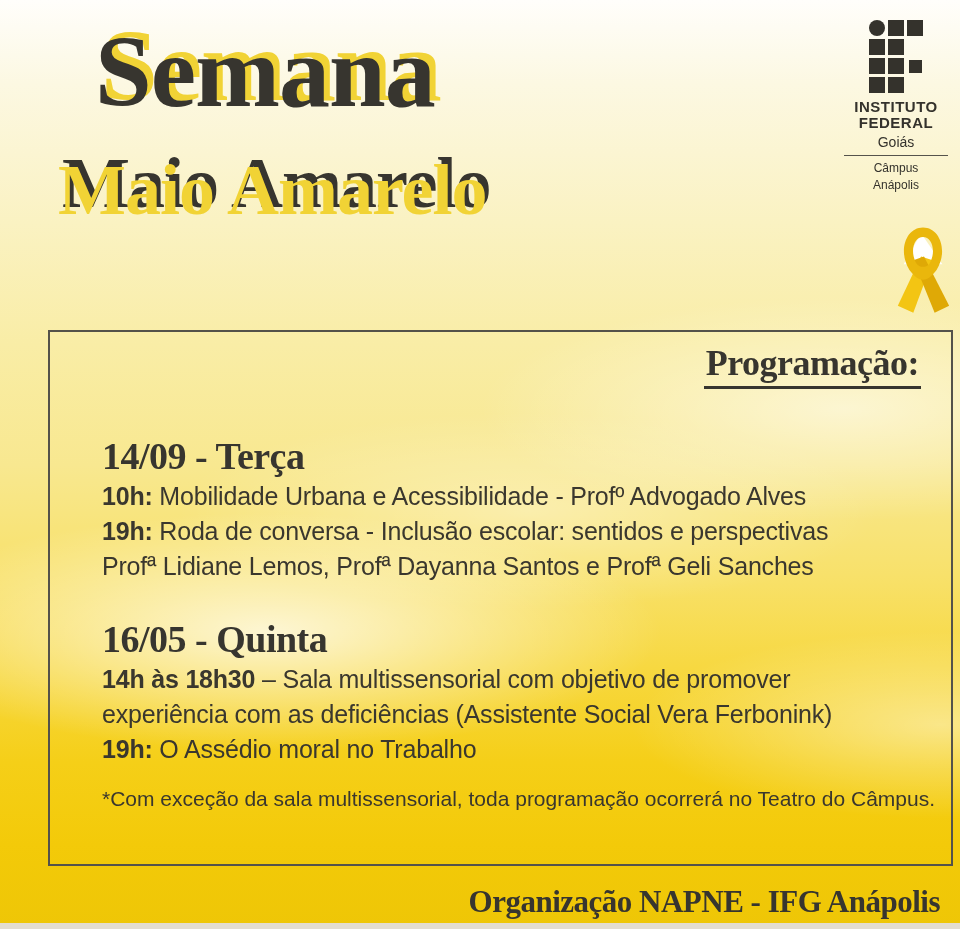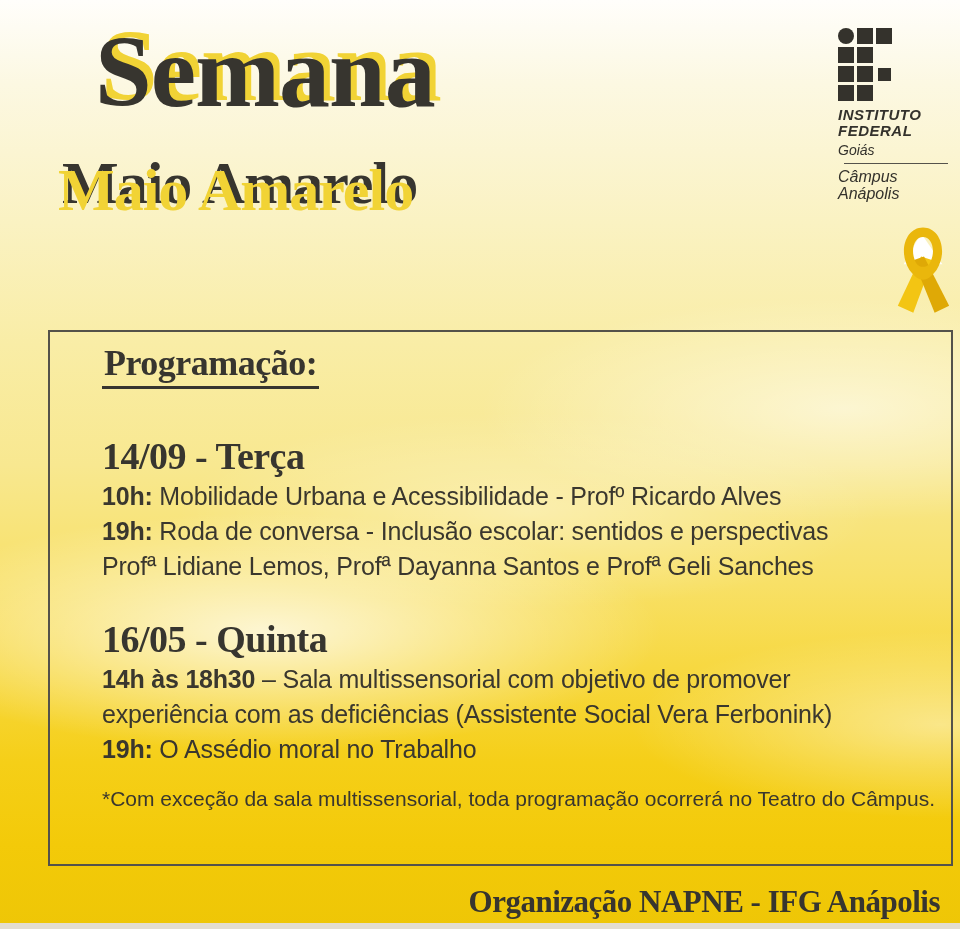--- a/index.html
+++ b/index.html
@@ -10,41 +10,41 @@
       radial-gradient(ellipse 560px 170px at 28% 68%, rgba(255,255,255,.75), rgba(255,255,255,0) 70%),
       radial-gradient(ellipse 520px 160px at 88% 44%, rgba(255,255,255,.55), rgba(255,255,255,0) 70%),
       radial-gradient(ellipse 430px 130px at 98% 78%, rgba(255,255,255,.45), rgba(255,255,255,0) 72%),
       radial-gradient(ellipse 500px 140px at 55% 55%, rgba(255,255,255,.35), rgba(255,255,255,0) 70%),
       linear-gradient(180deg,#fffefb 0%,#fcf8e2 9%,#faf2c2 24%,#f9eda6 37%,#f8e890 50%,#f8e16a 62%,#f7d840 72%,#f5cf18 82%,#f3ca09 91%,#eec606 100%);
   }
   .display{font-family:"Liberation Serif",serif;font-weight:bold;color:#37352f;letter-spacing:-1px;}
   
   .title-semana{position:absolute;left:95px;top:18px;font-size:102px;line-height:108px;
     text-shadow:6px -6px 0 #f1d335;}
-  .title-maio{position:absolute;left:58px;top:140px;font-size:60px;line-height:100px;color:#f1d335;
+  .title-maio{position:absolute;left:58px;top:140px;font-size:72px;line-height:100px;color:#f1d335;
     text-shadow:4px -7px 0 #37352f;text-align:right;}
   
-  .logo{position:absolute;left:838px;top:28px;width:116px;color:#34322c;font-style:italic;}
+  .logo{position:absolute;left:838px;top:20px;width:116px;text-align:center;color:#34322c;}
   .if-grid{display:inline-grid;grid-template-columns:repeat(3,16px);grid-auto-rows:16px;gap:3px;}
   .if-cell{background:#34322c;}
   .if-cell.circle{border-radius:50%;}
   .if-cell.small{width:13px;height:13px;margin:1.5px auto;}
   .if-cell.empty{background:transparent;}
   .logo .l1{font-size:15px;font-weight:bold;letter-spacing:.5px;line-height:16px;margin-top:6px;}
   .logo .l2{font-size:15px;font-weight:bold;letter-spacing:.5px;line-height:16px;}
   .logo .region{font-size:14px;line-height:18px;margin-top:2px;}
   .logo hr{border:none;border-top:1px solid #55534b;margin:4px 6px;}
-  .logo .campus{font-size:16px;line-height:17px;}
+  .logo .campus{font-size:12px;line-height:17px;}
   
   .dates{position:absolute;left:700px;top:203px;font-size:56px;line-height:52px;letter-spacing:0;}
   .ribbon{position:absolute;left:892px;top:220px;}
   
   .program-box{position:absolute;left:48px;top:330px;width:905px;height:536px;
     border:2px solid #54524a;box-sizing:border-box;padding:10px 30px 0 52px;}
-  .prog-heading{text-align:left;font-size:36px;line-height:42px;letter-spacing:-.5px;}
+  .prog-heading{text-align:right;font-size:36px;line-height:42px;letter-spacing:-.5px;}
   .prog-heading span{display:inline-block;border-bottom:3px solid #37352f;padding:0 2px 2px 2px;}
   .day-title{font-size:38px;line-height:46px;letter-spacing:-.5px;}
   .day1 .day-title{margin-top:44px;}
   .day2 .day-title{margin-top:32px;}
   .sched-line{font-size:25px;line-height:35px;letter-spacing:-.2px;color:#3a372e;white-space:nowrap;}
   .sched-line b{font-weight:bold;}
   .footnote{margin-top:17px;text-align:center;font-size:21px;line-height:30px;color:#3a372e;white-space:nowrap;}
   
   .org-line{position:absolute;right:20px;top:882px;width:700px;text-align:right;
     font-size:31px;line-height:40px;letter-spacing:-.5px;}
@@ -92,21 +92,21 @@
          M32,16 C41,16 46,30 39,43 C36,48 28,48 25,43 C18,30 23,16 32,16 Z"></path>
   </svg>
 
   <div class="program-box">
     <div class="display prog-heading">
       <span>Programação:</span>
     </div>
 
     <div class="day1">
       <div class="display day-title">14/09 - Terça</div>
-      <div class="sched-line"><b>10h:</b><span> Mobilidade Urbana e Acessibilidade - Profº Ricardo Alves</span></div>
+      <div class="sched-line"><b>10h:</b><span> Mobilidade Urbana e Acessibilidade - Profº Advogado Alves</span></div>
       <div class="sched-line"><b>19h:</b><span> Roda de conversa - Inclusão escolar: sentidos e perspectivas</span></div>
       <div class="sched-line"><b></b><span>Profª Lidiane Lemos, Profª Dayanna Santos e Profª Geli Sanches</span></div>
     </div>
 
     <div class="day2">
       <div class="display day-title">16/05 - Quinta</div>
       <div class="sched-line"><b>14h às 18h30</b><span> – Sala multissensorial com objetivo de promover</span></div>
       <div class="sched-line"><b></b><span>experiência com as deficiências  (Assistente Social Vera Ferbonink)</span></div>
       <div class="sched-line"><b>19h:</b><span> O Assédio moral no Trabalho</span></div>
     </div>

